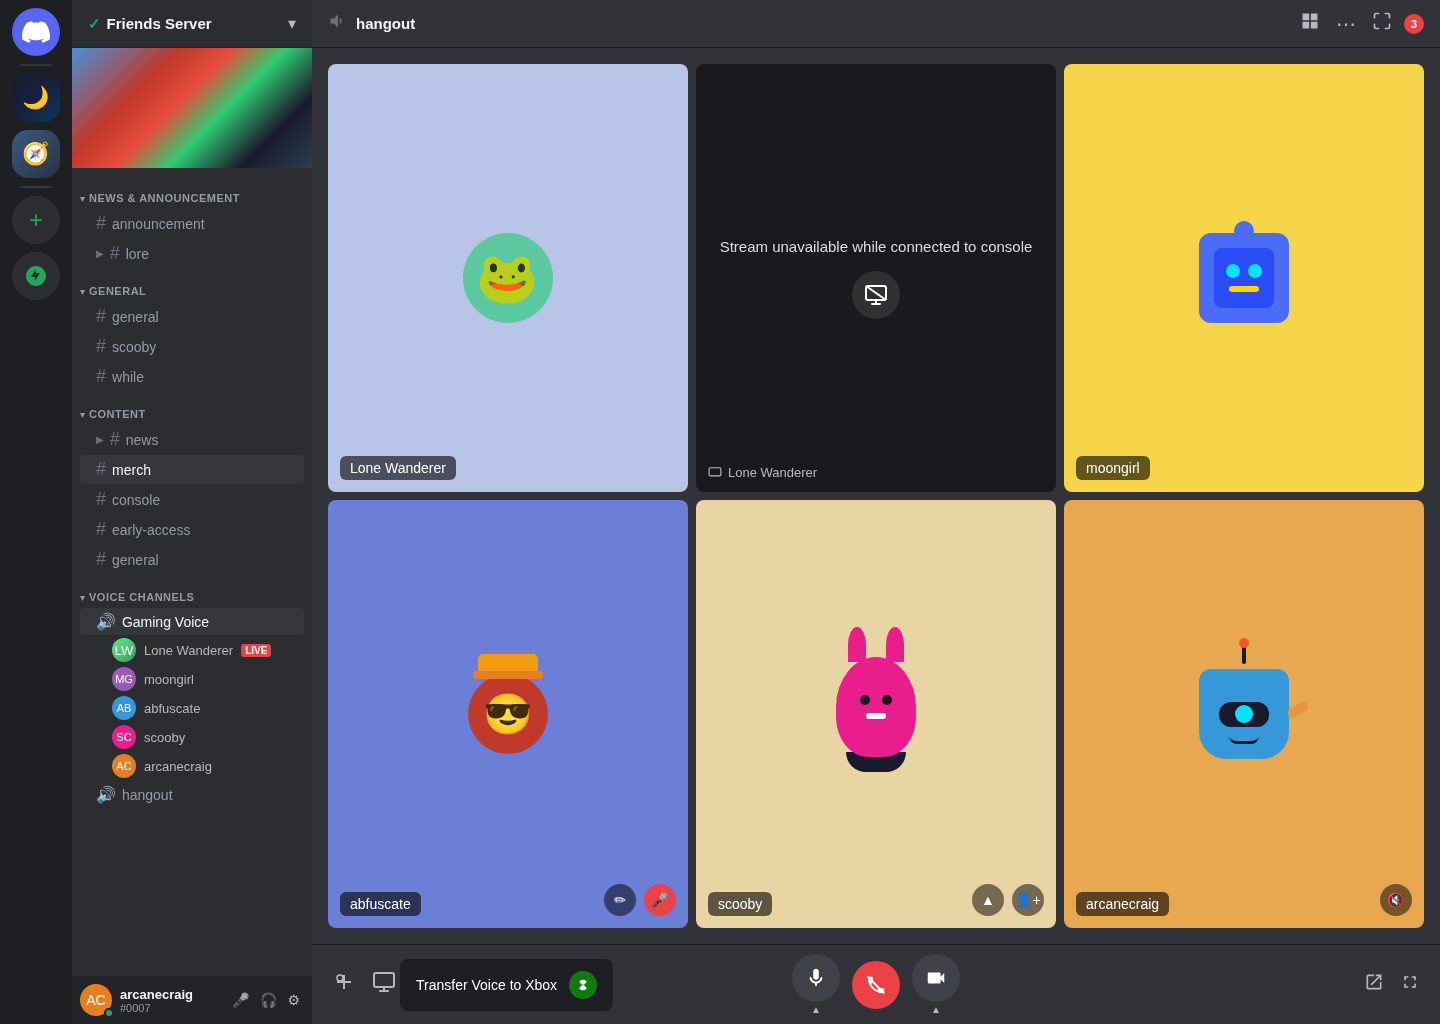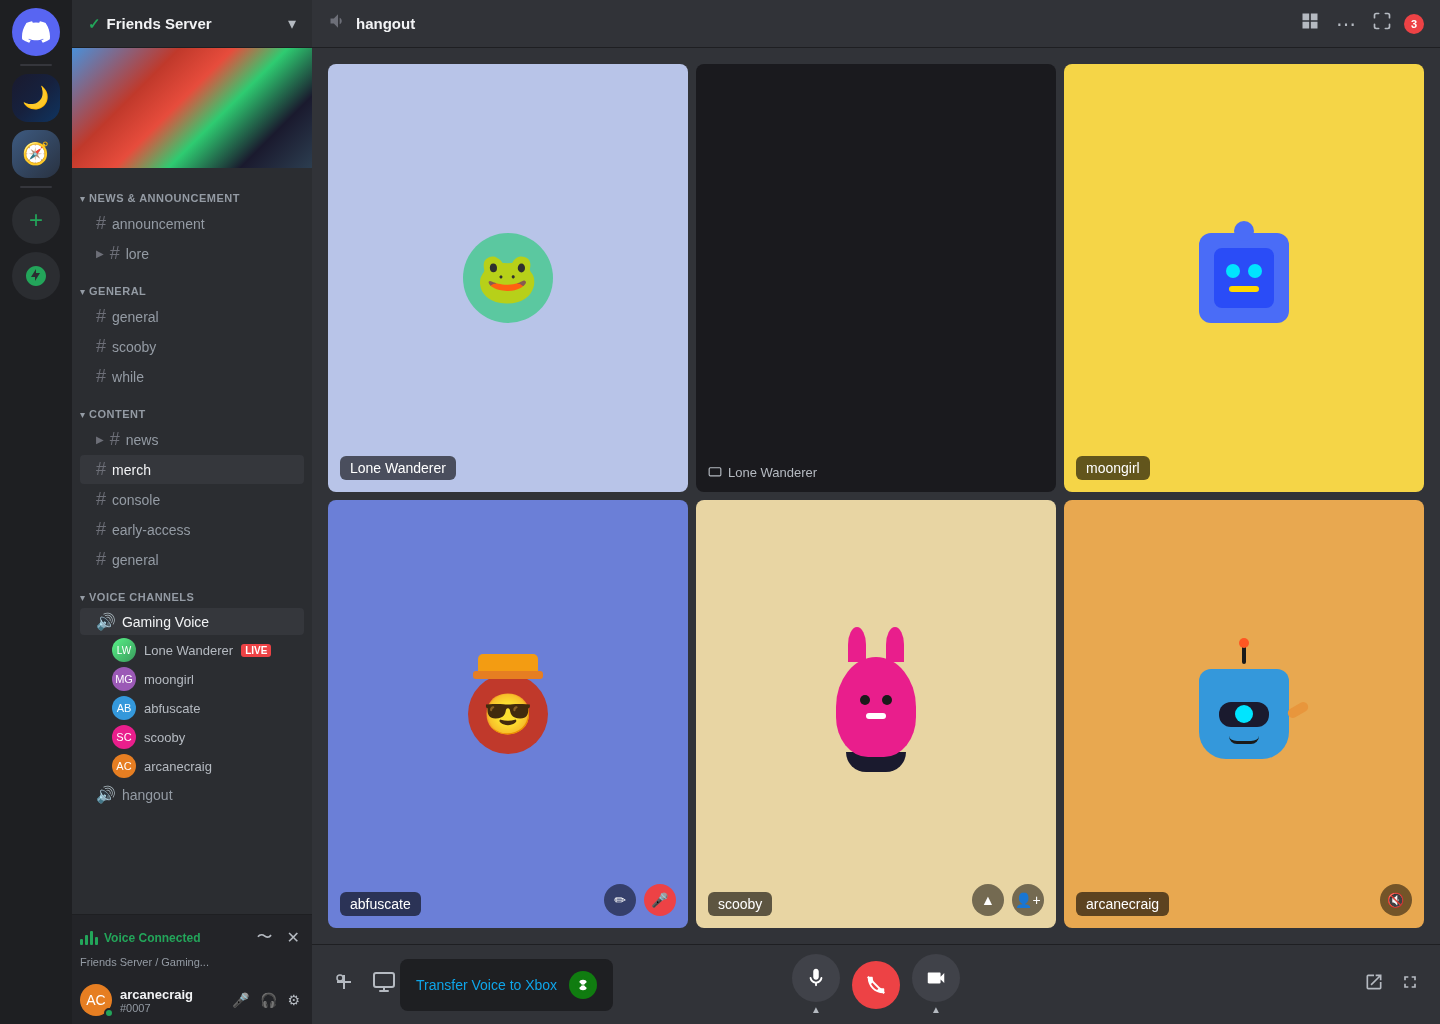--- a/index.html
+++ b/index.html
@@ -350,21 +350,21 @@
     }
     .transfer-voice-btn {
       background: #1e1f22;
       border: none;
       border-radius: 8px;
       padding: 12px 16px;
       display: flex;
       align-items: center;
       gap: 12px;
       cursor: pointer;
-      color: #0ea5e9;
+      color: #ffffff;
       font-size: 14px;
       font-weight: 500;
     }
     .xbox-icon {
       width: 28px;
       height: 28px;
       background: #107c10;
       border-radius: 50%;
       display: flex;
       align-items: center;
@@ -548,21 +548,21 @@
     <div class="category-header">
       <span class="category-arrow">▾</span>
       <span class="category-label">VOICE CHANNELS</span>
     </div>
     <div class="voice-channel-item active">
       <span class="voice-icon">🔊</span>
       <span class="channel-name">Gaming Voice</span>
     </div>
 
     <div class="voice-member">
-      <div class="member-avatar av-green" style="background:linear-gradient(135deg,#57f287,#3a9b5c);font-size:10px;">LW</div>
+      <div class="member-avatar av-green" style="background:linear-gradient(135deg,#57f287,#3a9b5c);font-size:13px;">LW</div>
       <span>Lone Wanderer</span>
       <span class="live-badge">LIVE</span>
     </div>
     <div class="voice-member">
       <div class="member-avatar" style="background:#9b59b6;font-size:11px;color:white;width:24px;height:24px;border-radius:50%;display:flex;align-items:center;justify-content:center;">MG</div>
       <span>moongirl</span>
     </div>
     <div class="voice-member">
       <div class="member-avatar" style="background:#3498db;font-size:11px;color:white;width:24px;height:24px;border-radius:50%;display:flex;align-items:center;justify-content:center;">AB</div>
       <span>abfuscate</span>
@@ -574,35 +574,20 @@
     <div class="voice-member">
       <div class="member-avatar" style="background:#e67e22;font-size:11px;color:white;width:24px;height:24px;border-radius:50%;display:flex;align-items:center;justify-content:center;">AC</div>
       <span>arcanecraig</span>
     </div>
     <div class="voice-channel-item">
       <span class="voice-icon">🔊</span>
       <span class="channel-name">hangout</span>
     </div>
   </div>
 
-  <div class="voice-status-bar">
-    <div class="voice-connected-label">
-      <div class="bars-icon">
-        <div class="bar" style="height:6px;"></div>
-        <div class="bar" style="height:10px;"></div>
-        <div class="bar" style="height:14px;"></div>
-        <div class="bar" style="height:8px;"></div>
-      </div>
-      <span class="voice-connected-text">Voice Connected</span>
-      <div style="flex:1;"></div>
-      <button class="voice-action-btn" title="Wave">〜</button>
-      <button class="voice-action-btn" title="Disconnect">✕</button>
-    </div>
-    <div class="voice-server-info">Friends Server / Gaming...</div>
-  </div>
 
   <div class="user-panel">
     <div class="user-avatar-container">
       <div class="user-avatar" style="background:#e67e22;">AC</div>
       <div style="position:absolute;bottom:-2px;right:-2px;width:10px;height:10px;background:#23a55a;border-radius:50%;border:2px solid #232428;"></div>
     </div>
     <div class="user-info">
       <div class="user-name">arcanecraig</div>
       <div class="user-discriminator">#0007</div>
     </div>
@@ -649,20 +634,30 @@
           <div style="position:relative;display:flex;flex-direction:column;align-items:center;">
             <div style="width:90px;height:90px;background:#5bc8a0;border-radius:50%;display:flex;align-items:center;justify-content:center;position:relative;">
               <div style="font-size:50px;">🐸</div>
             </div>
           </div>
         </div>
         <div class="video-label">Lone Wanderer</div>
       </div>
 
       <div class="video-tile dark-bg">
+        <div class="stream-unavailable-overlay">
+          <div class="stream-unavailable-text">Stream unavailable while connected to console</div>
+          <div class="stream-icon-container">
+            <svg width="24" height="24" viewBox="0 0 24 24" fill="white">
+                <rect x="2" y="3" width="20" height="14" rx="2" fill="none" stroke="white" stroke-width="2"></rect>
+                <line x1="2" y1="3" x2="22" y2="17" stroke="white" stroke-width="2"></line>
+                <path d="M8 21h8M12 17v4" stroke="white" stroke-width="2" stroke-linecap="round"></path>
+              </svg>
+          </div>
+        </div>
         <div class="screen-share-label">
           <svg width="14" height="14" viewBox="0 0 24 24" fill="#b5bac1">
               <rect x="2" y="3" width="20" height="14" rx="2" fill="none" stroke="#b5bac1" stroke-width="2"></rect>
             </svg>
           <span>Lone Wanderer</span>
         </div>
       </div>
 
       <div class="video-tile yellow-bg">
         <div style="display:flex;align-items:center;justify-content:center;width:100%;height:100%;">

